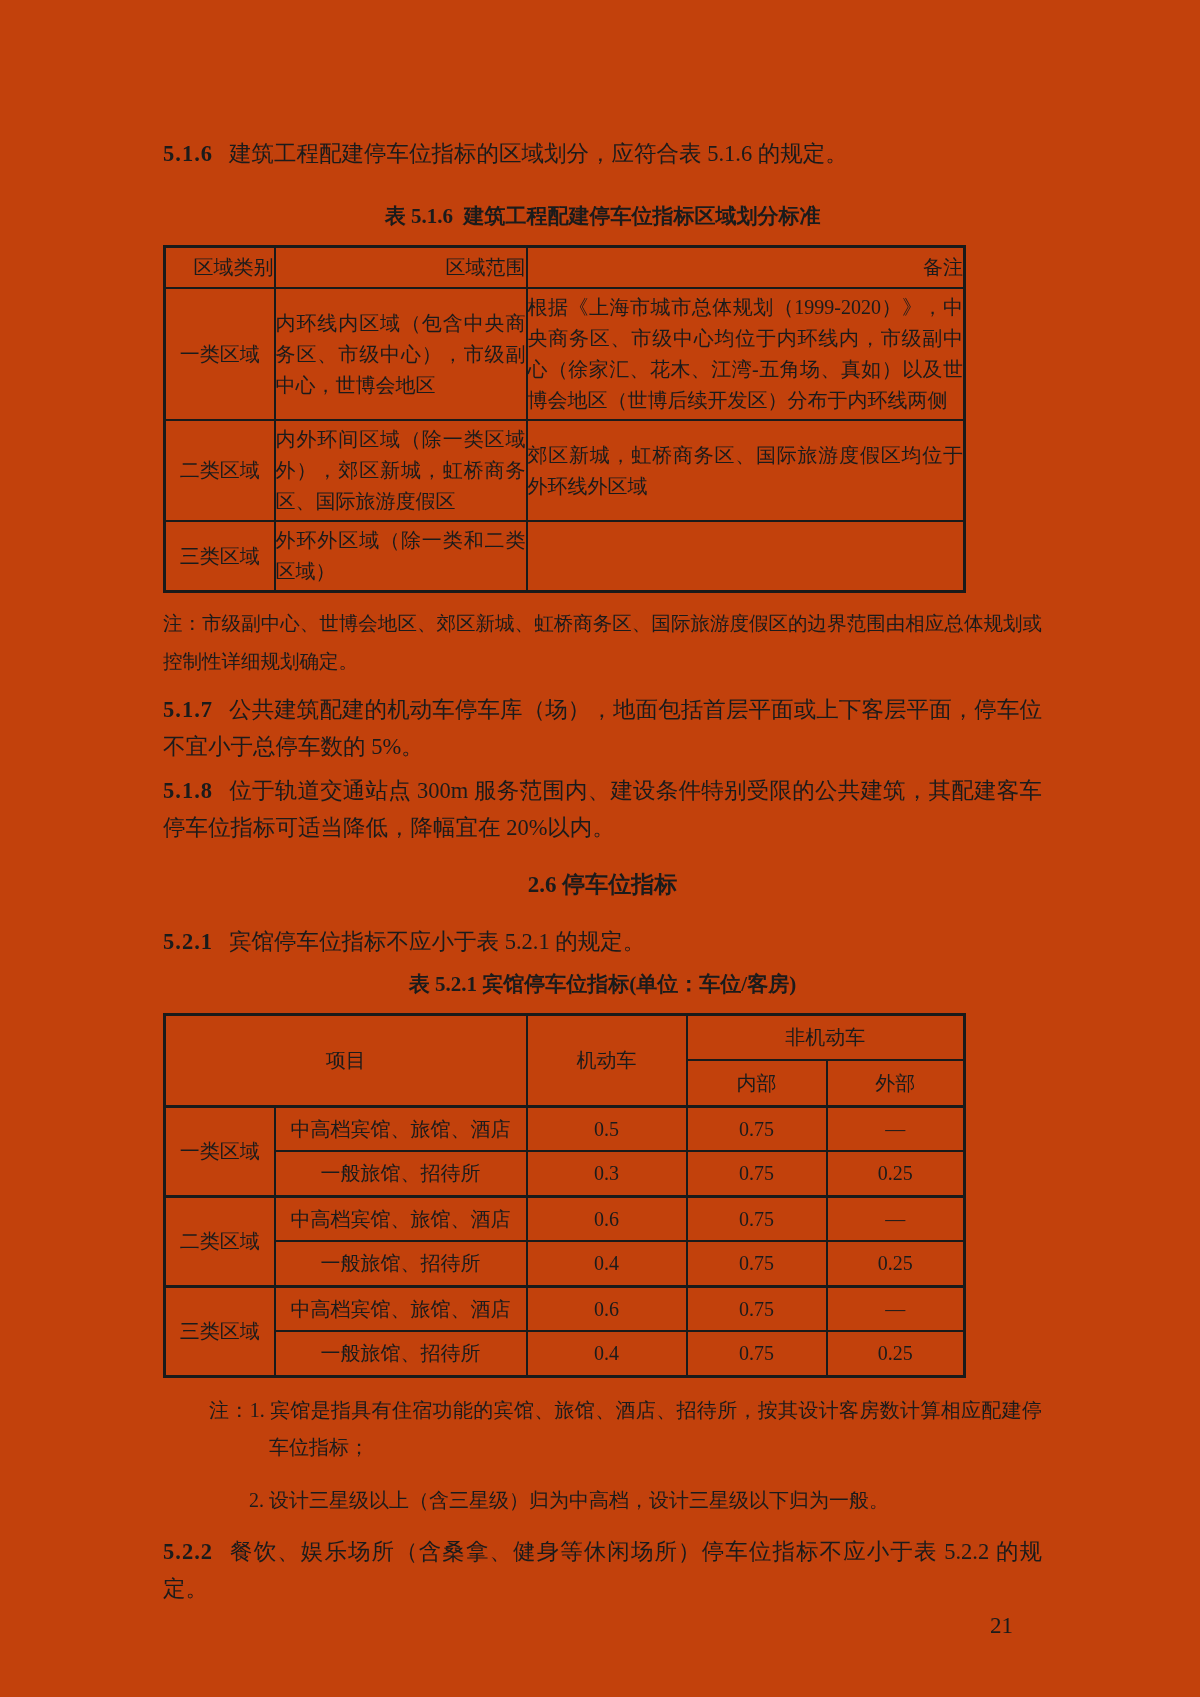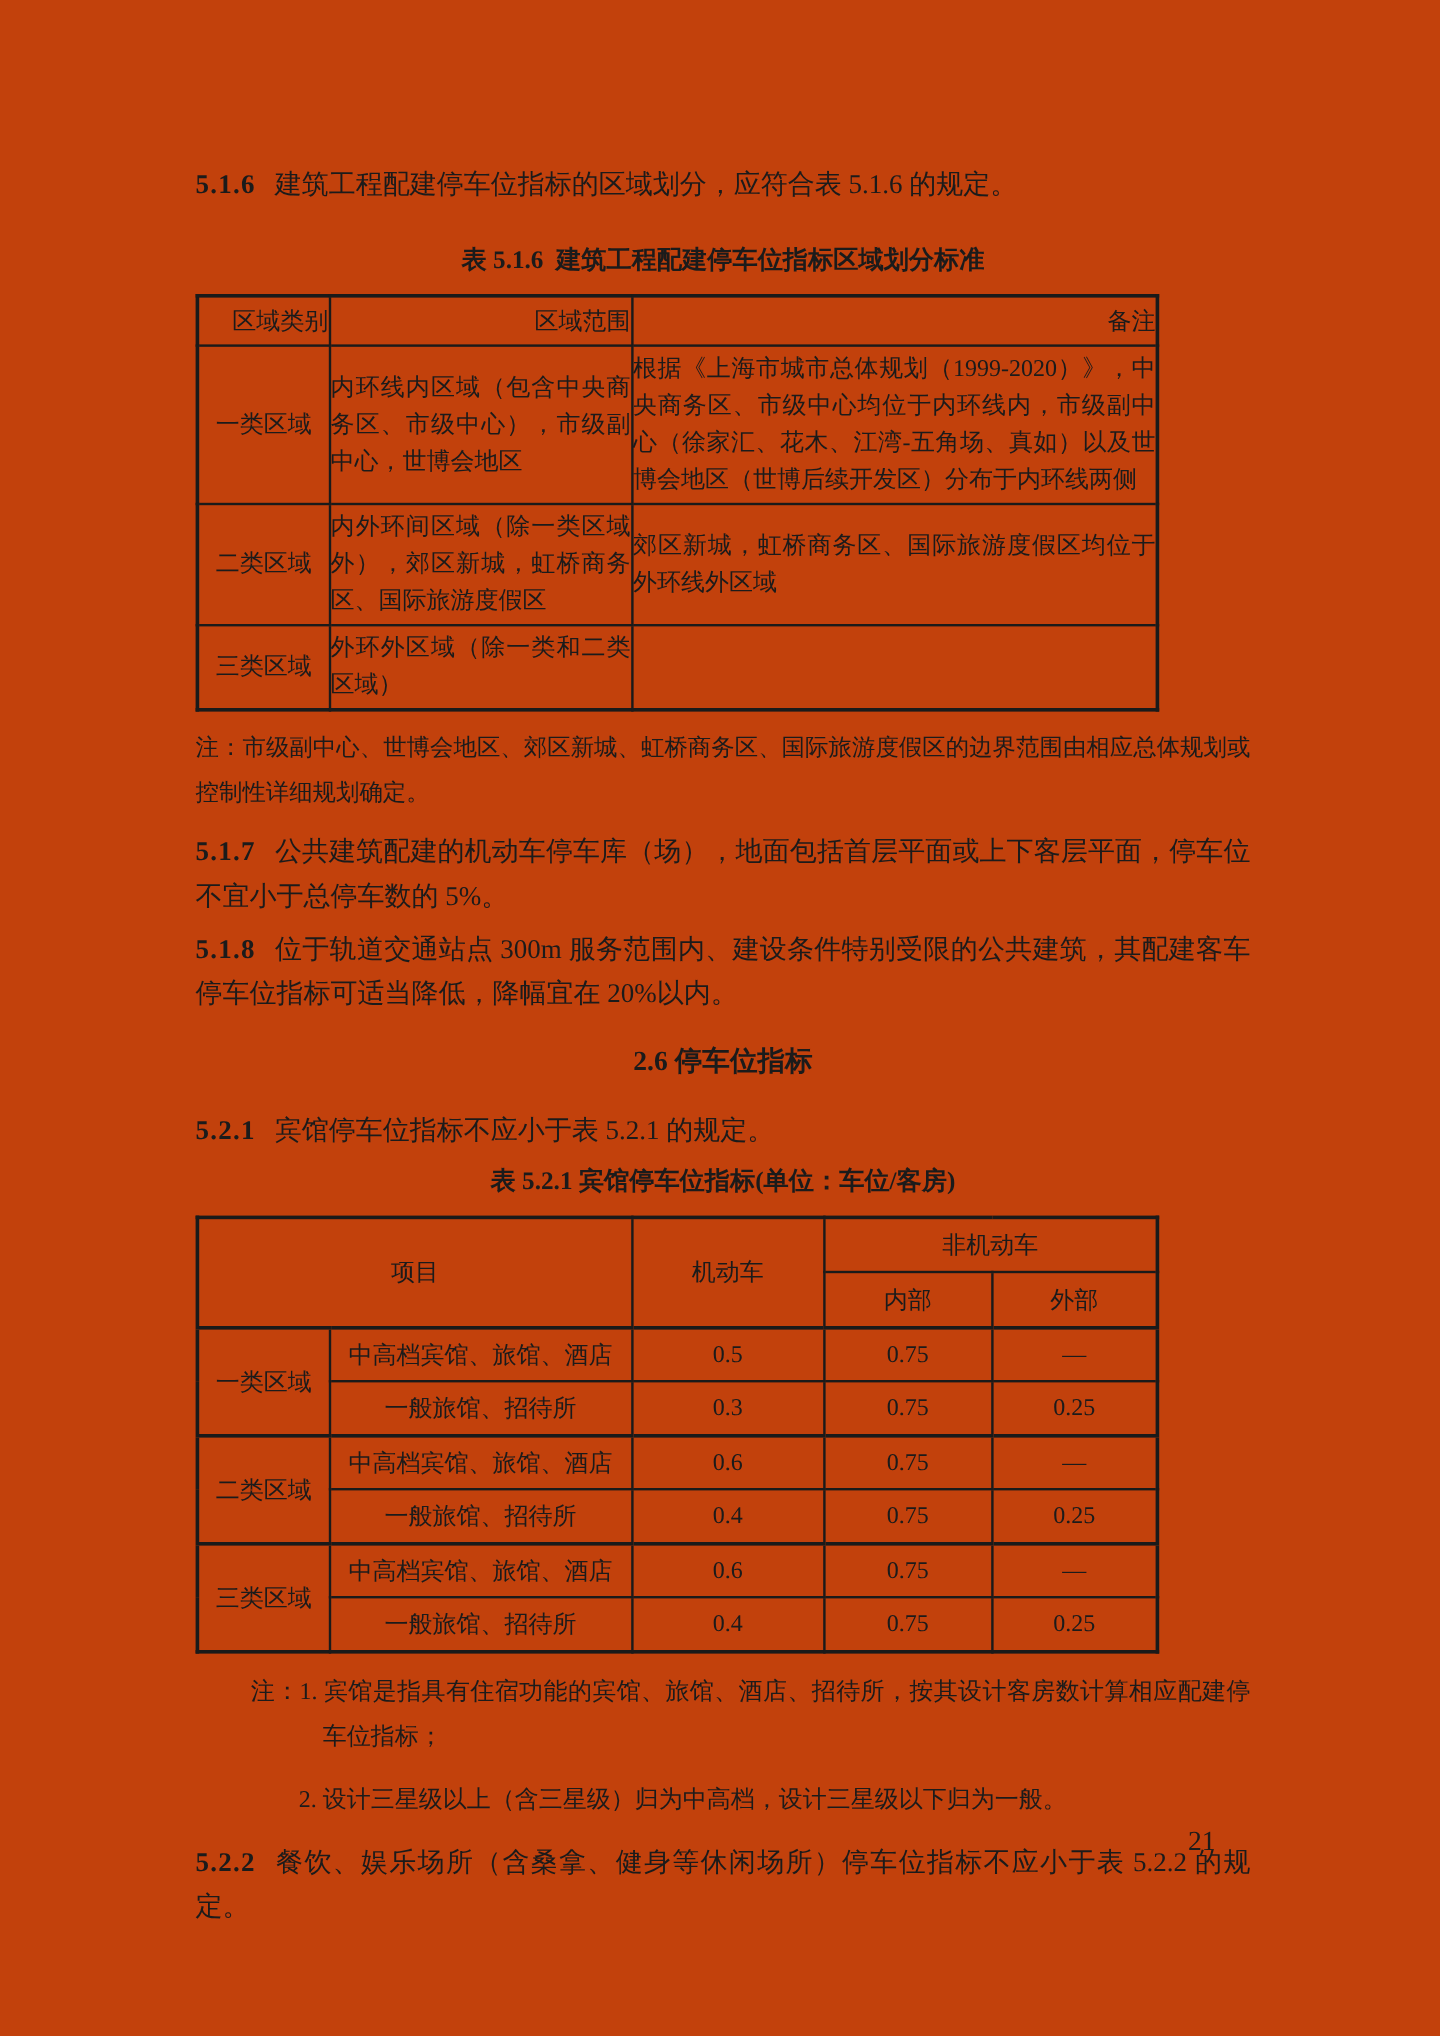--- a/index.html
+++ b/index.html
@@ -46,21 +46,21 @@
   .t521 .c1 { width:110px; } .t521 .c2 { width:252px; } .t521 .c3 { width:160px; }
   .t521 .c4 { width:140px; } .t521 .c5 { width:138px; }
 
   .t521-notes { margin-top:14px; font-size:20px; line-height:1.85; }
   .t521-note1 { margin-left:46px; padding-left:60px; text-indent:-60px; text-align:justify; }
   .t521-note2 { margin-left:86px; margin-top:16px; }
 
   .h52 { text-align:center; font-weight:bold; font-size:23px; margin-top:24px;
          line-height:1.3; white-space:pre-wrap; }
 
-  .page-num { position:absolute; left:990px; top:1522px; font-size:23px; }
+  .page-num { position:absolute; left:990px; top:1613px; font-size:23px; }
 
   .watermark {
     position:absolute; right:38px; top:1707px;
     font-family:"Liberation Sans","DejaVu Sans",sans-serif;
     font-size:37px; font-weight:normal; letter-spacing:2px; color:#ffffff;
     text-shadow:-2px -2px 0 #161616, 2px -2px 0 #161616, -2px 2px 0 #161616,
                  2px 2px 0 #161616, 4px 5px 0 #161616;
     white-space:pre-wrap;
   }
 </style>

